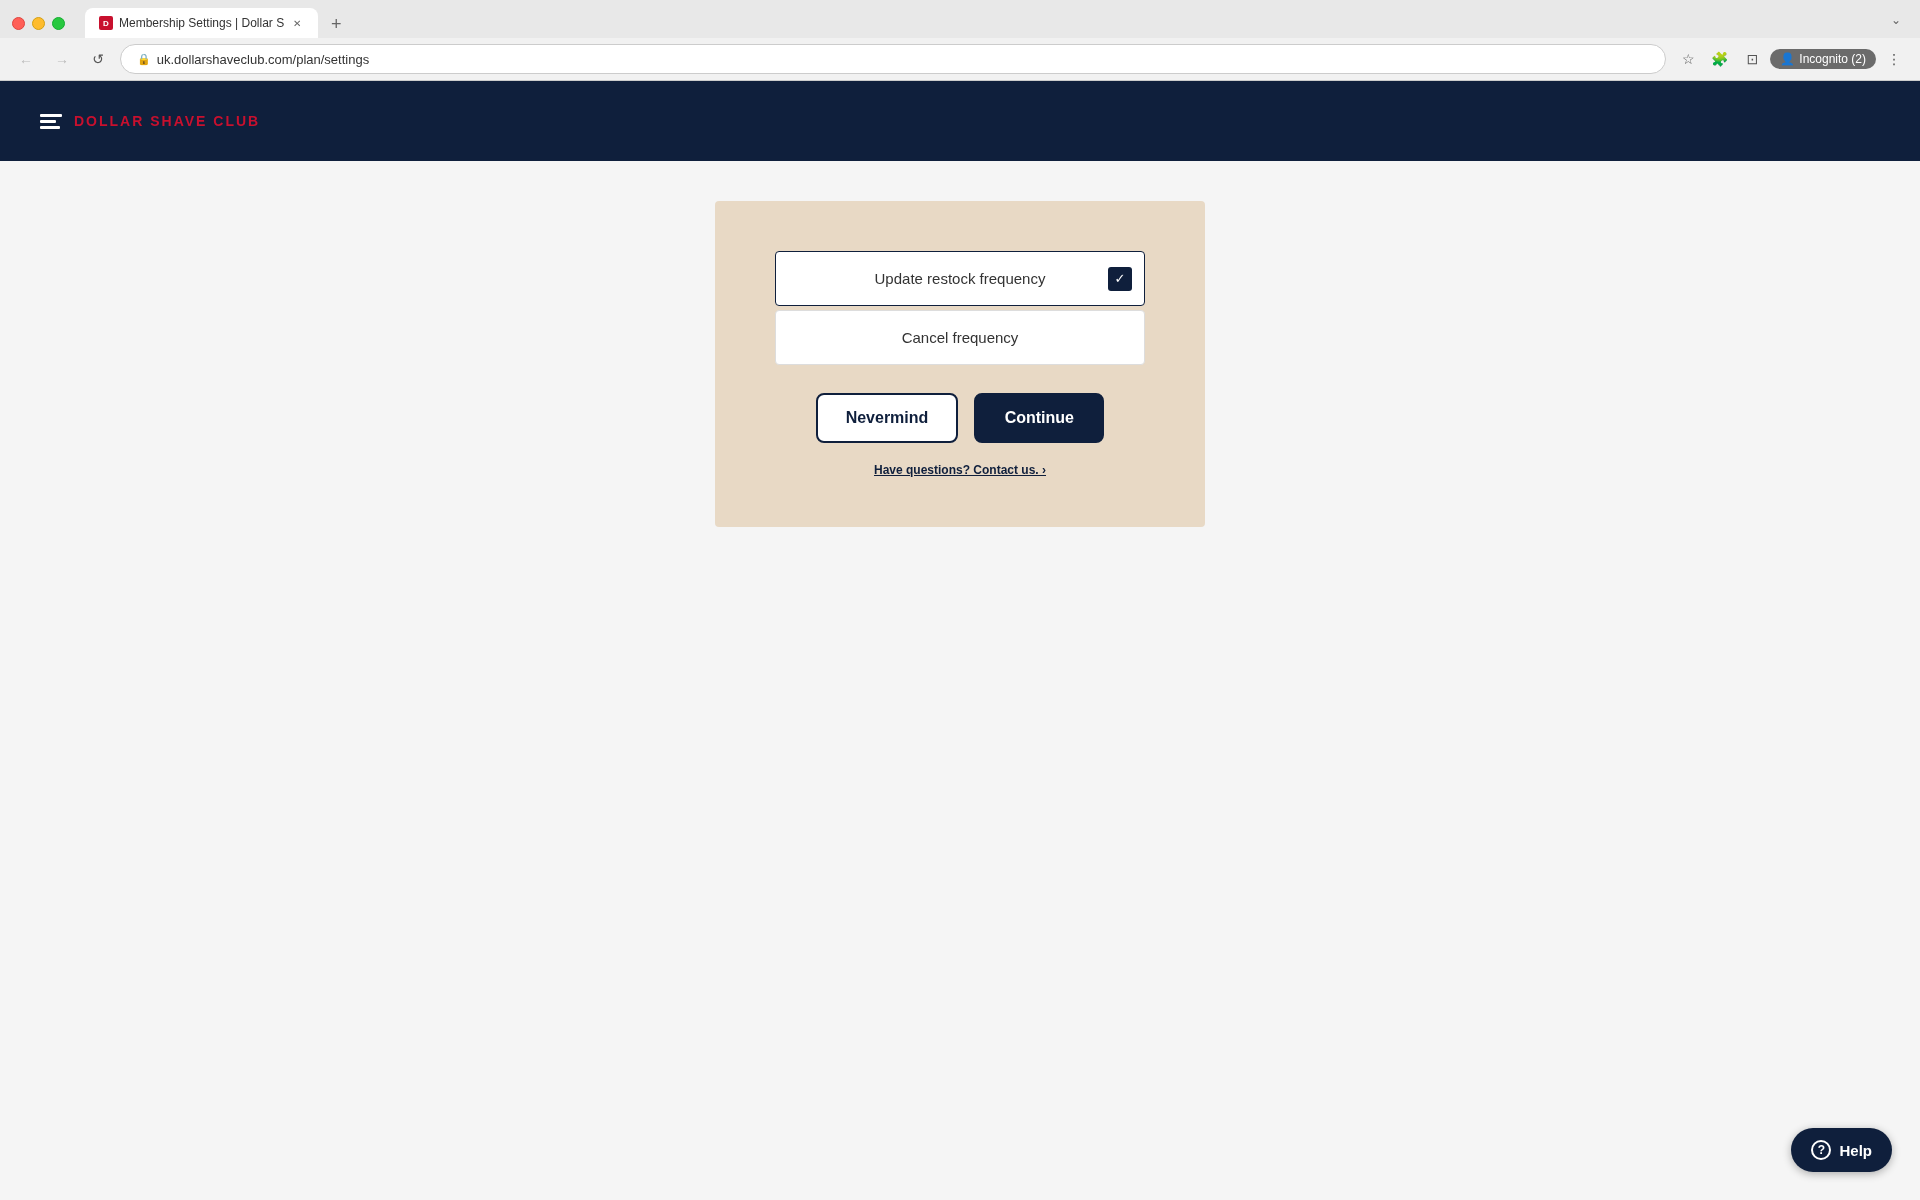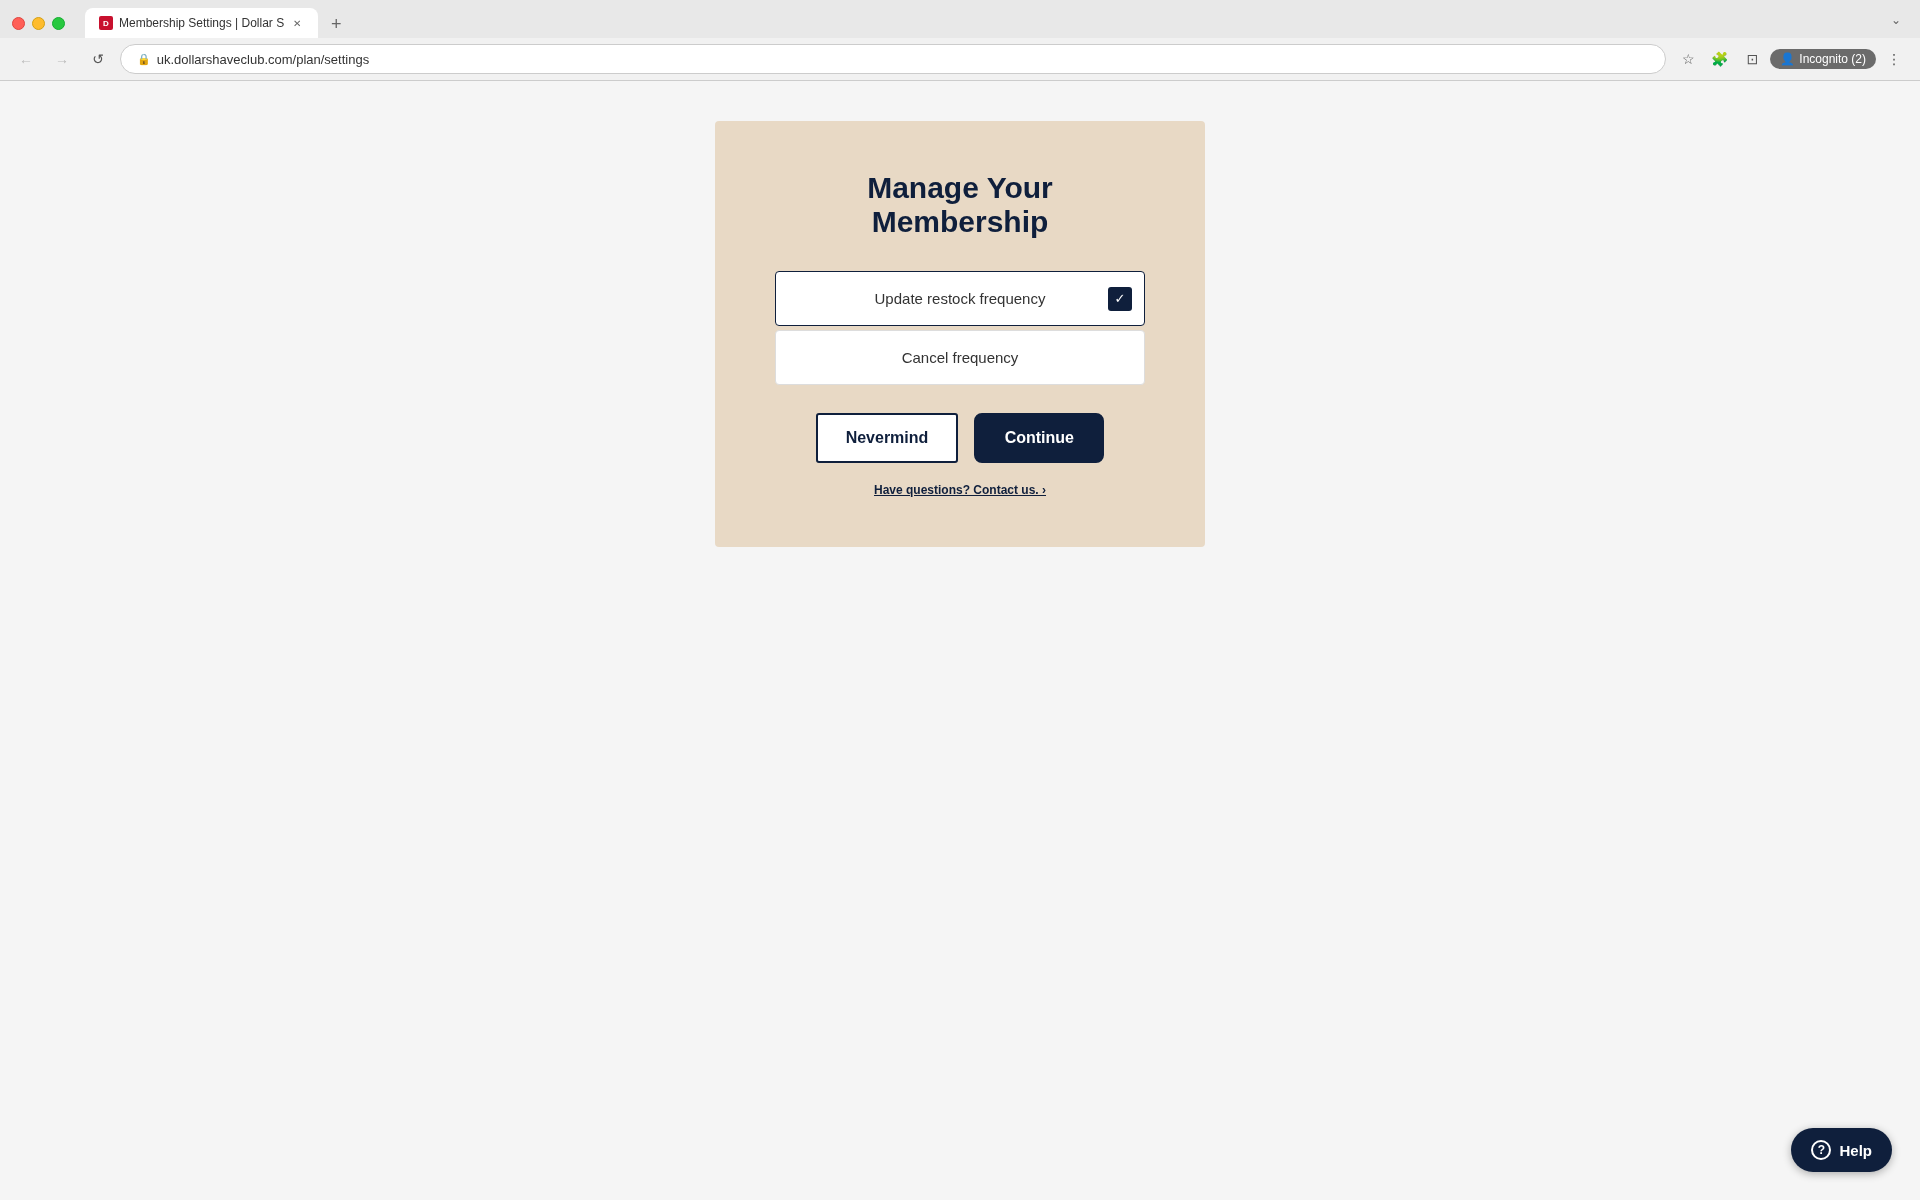--- a/index.html
+++ b/index.html
@@ -313,21 +313,21 @@
       margin-bottom: 20px;
     }
 
     .btn-nevermind {
       background: #fff;
       border: 2px solid #0f1f3c;
       color: #0f1f3c;
       font-size: 16px;
       font-weight: 600;
       padding: 14px 28px;
-      border-radius: 3px;
+      border-radius: 8px;
       cursor: pointer;
       min-width: 130px;
     }
 
     .btn-continue {
       background: #0f1f3c;
       border: 2px solid #0f1f3c;
       color: #fff;
       font-size: 16px;
       font-weight: 600;
@@ -427,24 +427,35 @@
         <span>👤</span>
         <span>Incognito (2)</span>
       </div>
       <div class="toolbar-btn">⋮</div>
     </div>
   </div>
 </div>
 
 <div class="page-wrapper">
 
+  <div class="site-header">
+    <div class="logo-container">
+      <div class="logo-icon">
+        <div class="logo-icon-graphic">
+          <div class="logo-d-line"></div>
+          <div class="logo-s-line"></div>
+          <div class="logo-c-line"></div>
+        </div>
+      </div>
+      <span class="logo-text">DOLLAR SHAVE CLUB</span>
+    </div>
+  </div>
 
   <div class="main-content">
     <div class="card">
-      <h1 class="card-title">Manage Your Membership</h1>
 
       <div class="options-list">
 
         <div class="option-item selected">
           <span>Update restock frequency</span>
           <div class="checkmark">✓</div>
         </div>
 
 
         <div class="option-item">

